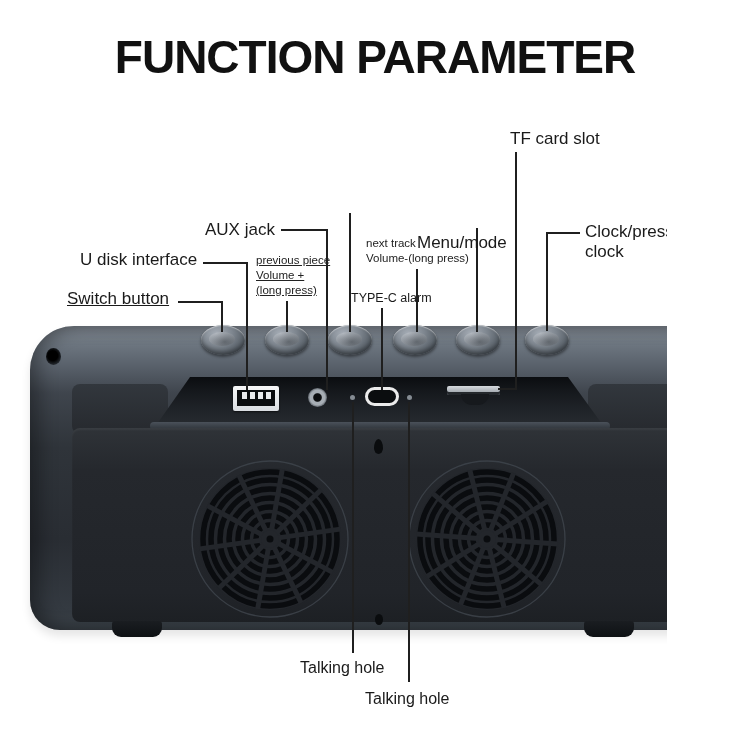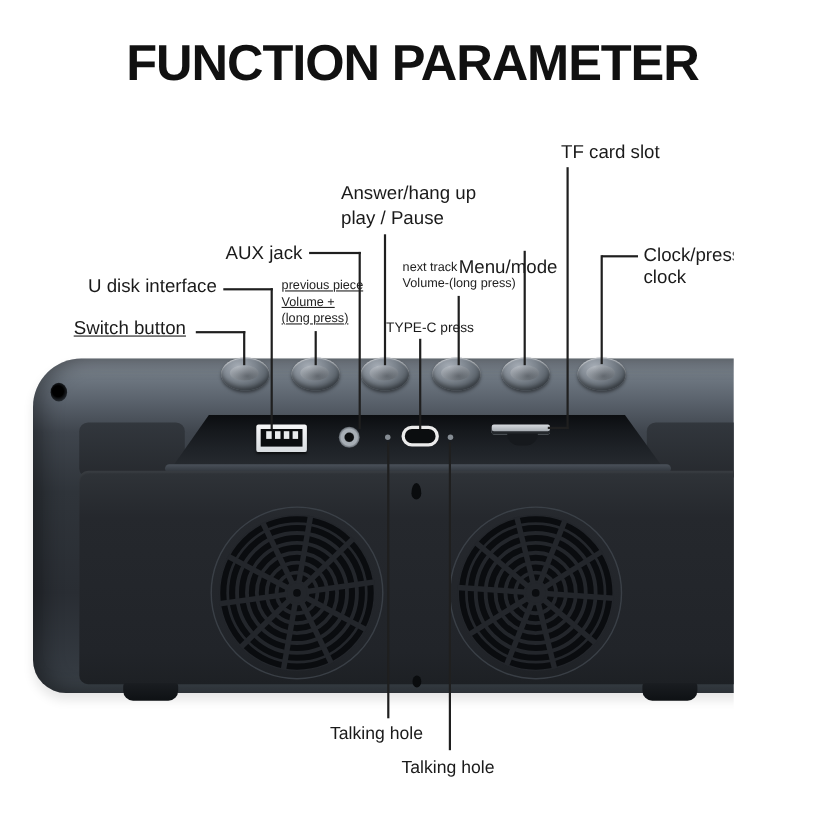--- a/index.html
+++ b/index.html
@@ -198,29 +198,27 @@
   <div class="abs ln" style="left:416px;top:269px;width:2px;height:63px;"></div>
   <div class="abs ln" style="left:476px;top:228px;width:2px;height:104px;"></div>
   <div class="abs ln" style="left:515px;top:152px;width:2px;height:238px;"></div>
   <div class="abs ln" style="left:498px;top:388px;width:19px;height:2px;"></div>
   <div class="abs ln" style="left:547px;top:232px;width:33px;height:2px;"></div>
   <div class="abs ln" style="left:546px;top:232px;width:2px;height:99px;"></div>
   <div class="abs ln" style="left:352px;top:402px;width:2px;height:251px;"></div>
   <div class="abs ln" style="left:408px;top:402px;width:2px;height:280px;"></div>
 
   <div class="abs lbl lbl-big lbl-tf">TF card slot</div>
-  <div class="abs lbl lbl-big lbl-answer">Answer/hang up
-play / Pause</div>
   <div class="abs lbl lbl-big lbl-menu">Menu/mode</div>
   <div class="abs lbl lbl-big lbl-clock">Clock/press clock</div>
   <div class="abs lbl lbl-big lbl-aux">AUX jack</div>
   <div class="abs lbl lbl-small lbl-next">next track
 Volume-(long press)</div>
   <div class="abs lbl lbl-big lbl-udisk">U disk interface</div>
   <div class="abs lbl lbl-small lbl-prev">previous piece
 Volume +
 (long press)</div>
   <div class="abs lbl lbl-big lbl-switch">Switch button</div>
-  <div class="abs lbl lbl-typec">TYPE-C press</div>
+  <div class="abs lbl lbl-typec">TYPE-C alarm</div>
   <div class="abs lbl lbl-talk1">Talking hole</div>
   <div class="abs lbl lbl-talk2">Talking hole</div>
 
 </div>
 
 </body></html>

